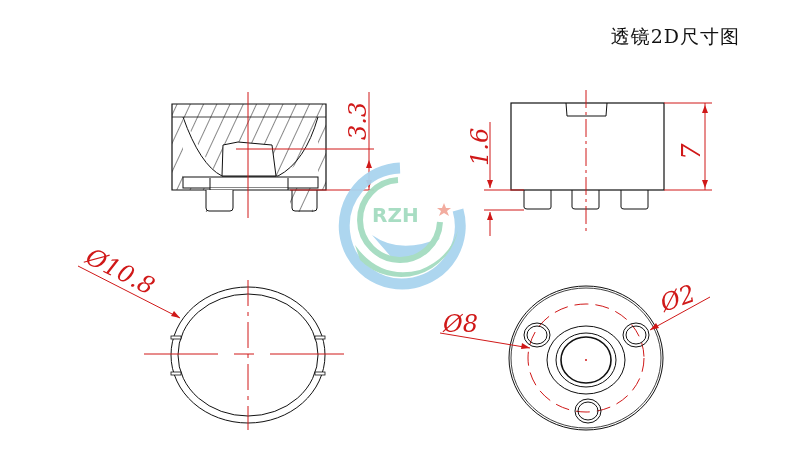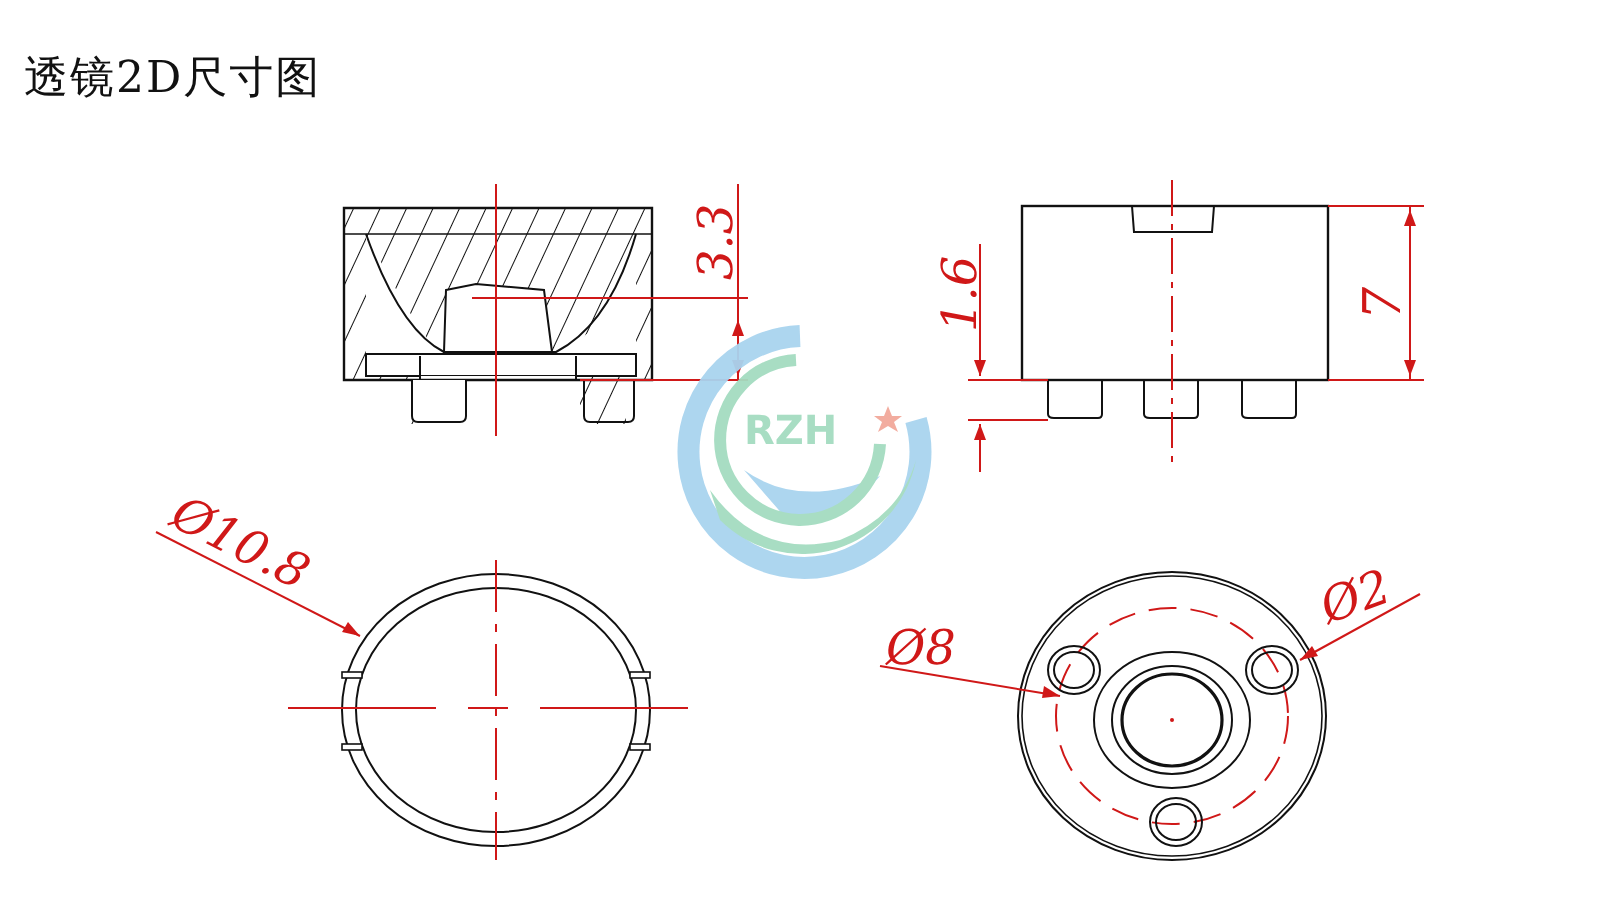--- a/index.html
+++ b/index.html
@@ -1,17 +1,17 @@
 <!DOCTYPE html>
 <html><head>
 <meta charset="utf-8">
 <style>
   html, body { margin: 0; padding: 0; background: #ffffff; }
   body { width: 802px; height: 453px; position: relative; overflow: hidden; font-family: "DejaVu Serif", serif; }
-  .title { position: absolute; left: 12px; top: 24px; width: 740px; text-align: left; font-size: 22px; color: #111; font-family: "DejaVu Serif", serif; letter-spacing: 1px; }
+  .title { position: absolute; left: 0; top: 24px; width: 740px; text-align: right; font-size: 19px; color: #111; font-family: "DejaVu Serif", serif; letter-spacing: 1px; }
   svg { position: absolute; left: 0; top: 0; }
   .dim { fill: #d01818; font-family: "DejaVu Serif", serif; font-style: italic; }
 </style>
 </head>
 <body>
 
 <div class="title">透镜2D尺寸图</div>
 
 <svg width="802" height="453" viewBox="0 0 802 453">
   <defs>

